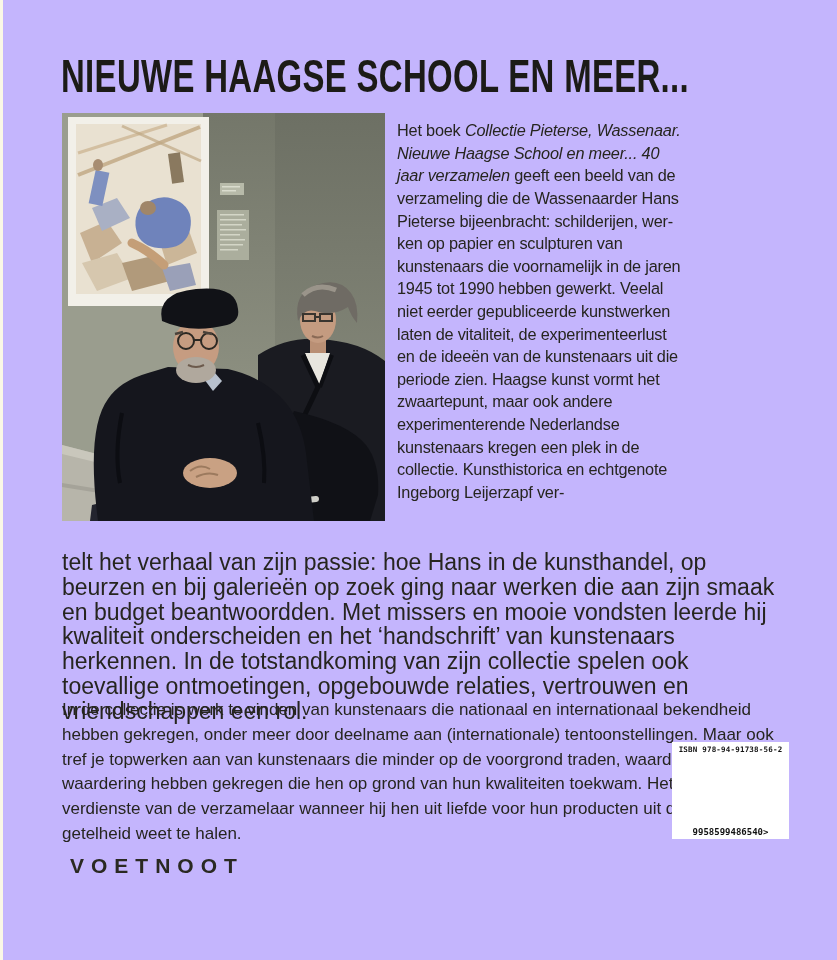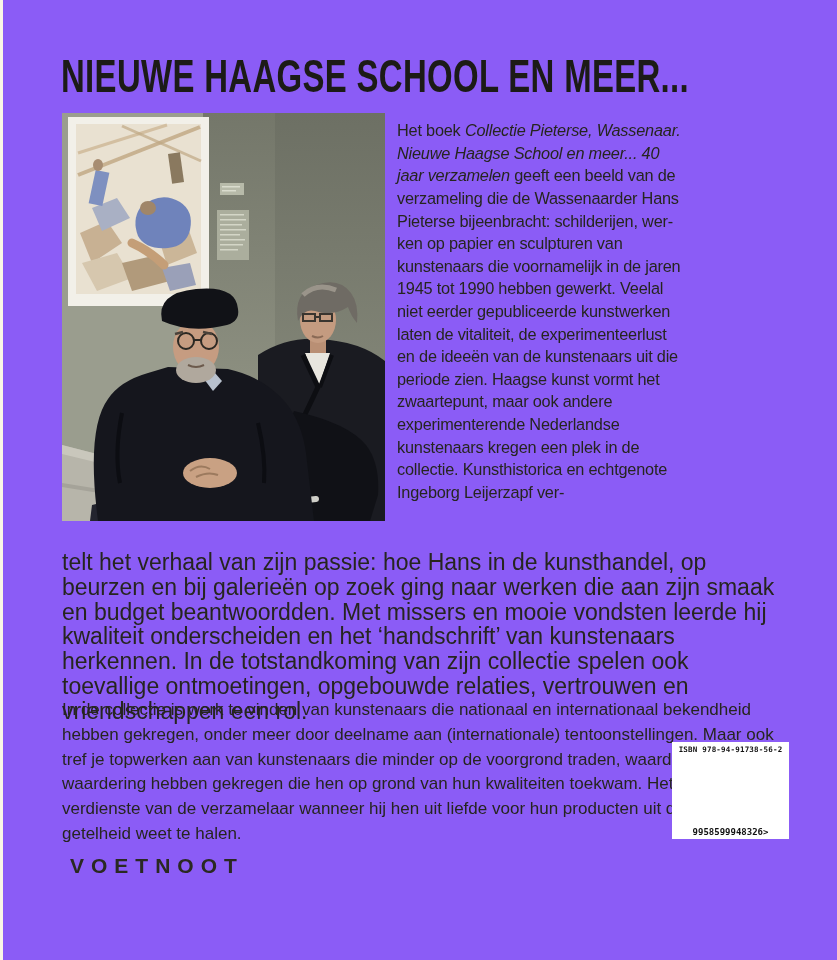--- a/index.html
+++ b/index.html
@@ -1,17 +1,17 @@
 <!DOCTYPE html>
 <html lang="nl"><head>
 <meta charset="utf-8">
 <style>
   html,body{margin:0;padding:0;background:#6b6b6b;}
   .cover{
-    position:relative;width:837px;height:960px;background:#8b5cf6;
+    position:relative;width:837px;height:960px;background:#c4b5fd;
     overflow:hidden;font-family:"Liberation Sans",sans-serif;color:#201f1b;
   }
   .scan-edge{position:absolute;left:0;top:0;width:3px;height:100%;background:#faf7e6;}
 
   .title{
     position:absolute;left:61px;top:52px;margin:0;
     font-size:47px;font-weight:bold;line-height:1;white-space:nowrap;
     transform:scaleX(.70);transform-origin:left top;letter-spacing:.5px;color:#1c1b17;
   }
 
@@ -174,17 +174,17 @@
   <p class="blurb p2">In de collectie is werk te vinden van kunstenaars die nationaal en internati­onaal bekendheid hebben gekregen, onder meer door deelname aan (inter­nationale) tentoonstellingen. Maar ook tref je topwerken aan van kunstenaars die minder op de voorgrond traden, waardoor zij niet de waardering hebben gekregen die hen op grond van hun kwaliteiten toekwam. Het is de verdienste van de verzamelaar wanneer hij hen uit liefde voor hun producten uit de ver­getelheid weet te halen.</p>
 
   <div class="publisher">VOETNOOT</div>
 
   <div class="barcode">
     <div class="isbn">ISBN 978-94-91738-56-2</div>
     <div class="bars"></div>
     <div class="digits">
       <span>9</span>
       <span>958599</span>
-      <span>948326</span>
+      <span>486540</span>
       <span>&gt;</span>
     </div>
   </div>
 </div>
 
 </body></html>

